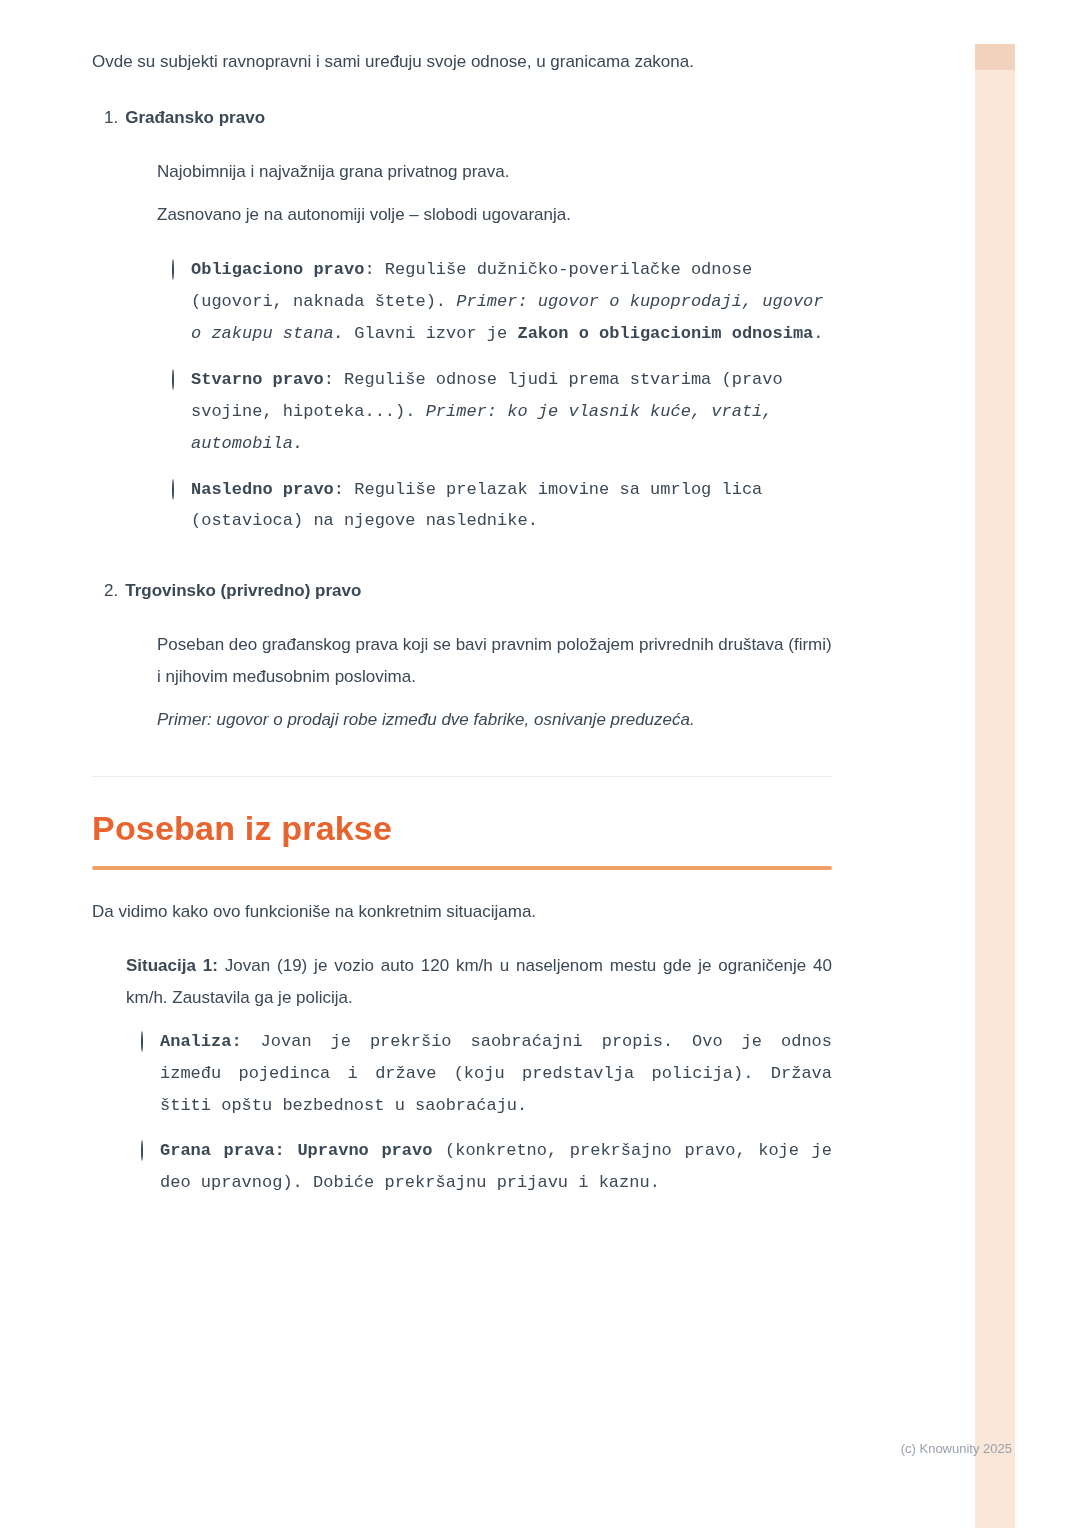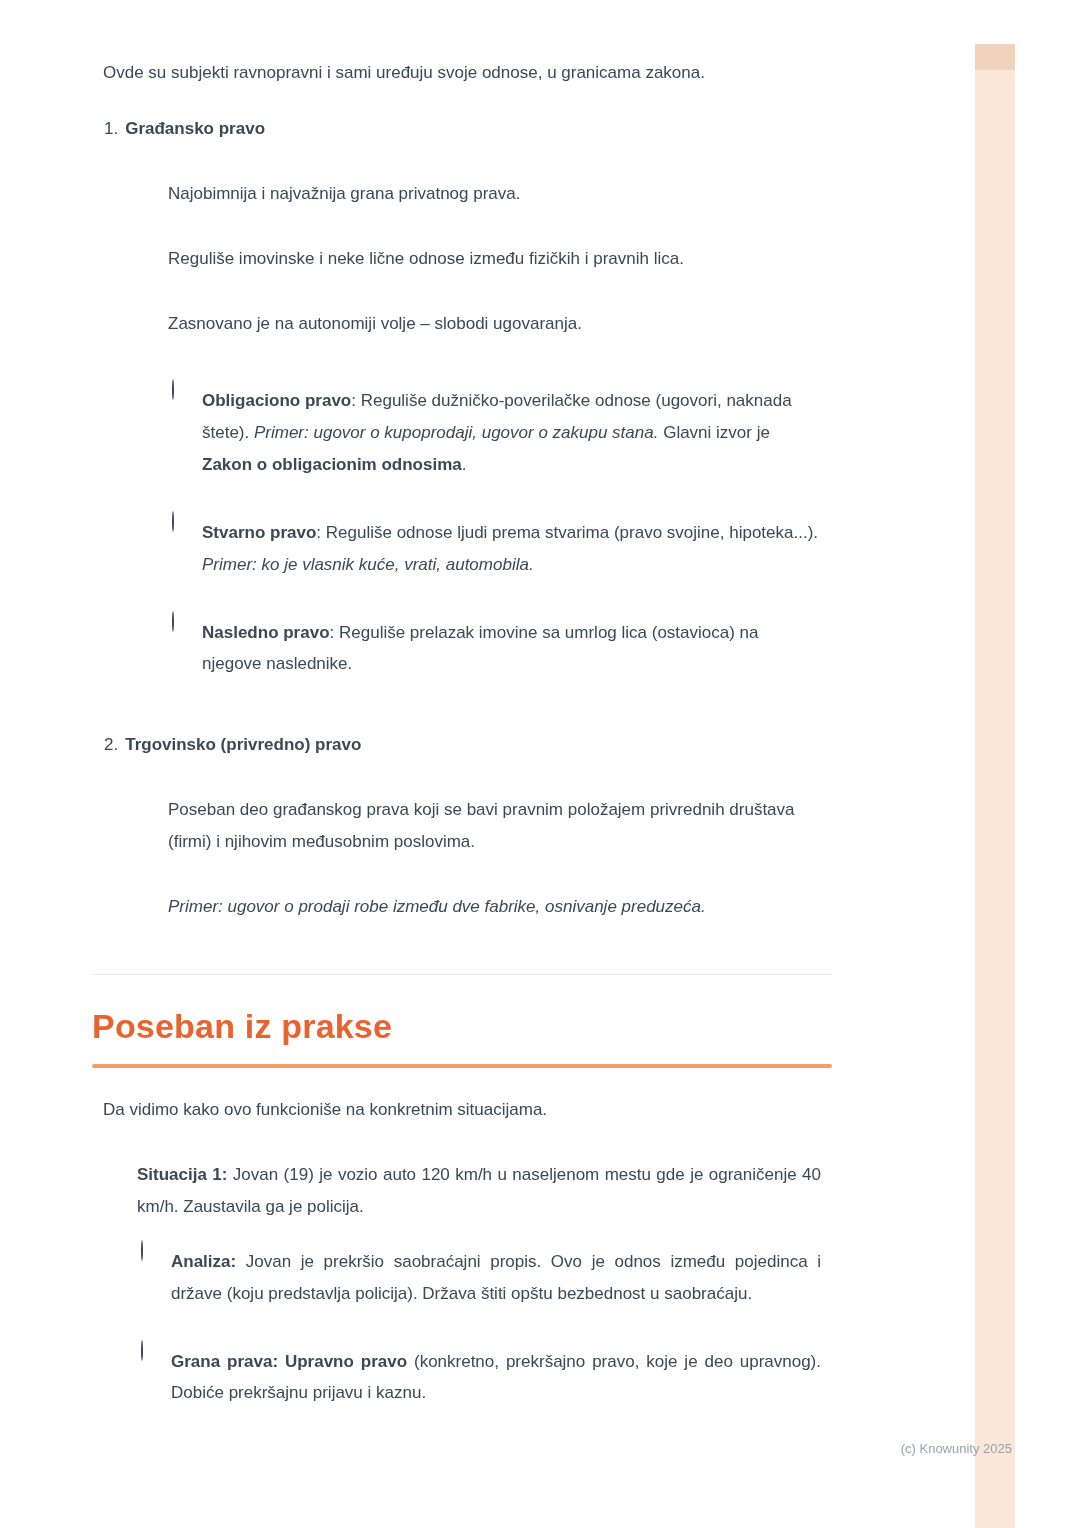--- a/index.html
+++ b/index.html
@@ -30,21 +30,21 @@
     height: 26px;
     background: #F1D2BC;
   }
   .content {
     position: relative;
     padding: 46px 248px 0 92px;
     font-size: 17px;
     line-height: 1.88;
     z-index: 1;
   }
-  p { margin: 11px; }
+  p { margin: 0; }
   .b { font-weight: bold; }
   .i { font-style: italic; }
   .intro { margin-bottom: 22px; }
   .num-item {
     display: flex;
     margin: 24px 0 22px 12px;
   }
   .num { margin-right: 7px; }
   .num-title { font-weight: bold; }
   .ul1 { margin-left: 46px; }
@@ -52,21 +52,21 @@
   .marker { flex: 0 0 19px; }
   .dot {
     width: 7px; height: 7px; border-radius: 50%;
     background: #3B4856; margin-top: 12.5px;
   }
   .circle {
     width: 6px; height: 6px; border-radius: 50%;
     border: 1.6px solid #3B4856; background: transparent; margin-top: 12px;
   }
   .txt { flex: 1; }
-  .ul2 { margin: 12px 0 2px 15px; }
+  .ul2 { margin: 12px 0 2px 15px; font-family: Liberation Mono, monospace; }
   .ul2 .li { margin-bottom: 14px; }
   .divider {
     border: none;
     border-top: 1px solid #E7EAEE;
     margin: 40px 0 0 0;
   }
   .h1 {
     font-size: 34px;
     font-weight: bold;
     color: #E8632E;
@@ -108,24 +108,20 @@
 
     <div class="num-item">
       <span class="num">1.</span>
       <span class="num-title">Građansko pravo</span>
     </div>
 
     <div class="ul1">
       <div class="li">
         <span class="marker"><span class="dot"></span></span>
         <p class="txt"><span>Najobimnija i najvažnija grana privatnog prava.</span></p>
-      </div>
-      <div class="li">
-        <span class="marker"><span class="dot"></span></span>
-        <p class="txt"><span>Reguliše imovinske i neke lične odnose između fizičkih i pravnih lica.</span></p>
       </div>
       <div class="li">
         <span class="marker"><span class="dot"></span></span>
         <p class="txt"><span>Zasnovano je na autonomiji volje – slobodi ugovaranja.</span></p>
       </div>
       <div class="li">
         <span class="marker"><span class="dot"></span></span>
         <div class="txt">
           <div class="ul2">
             <div class="li">

